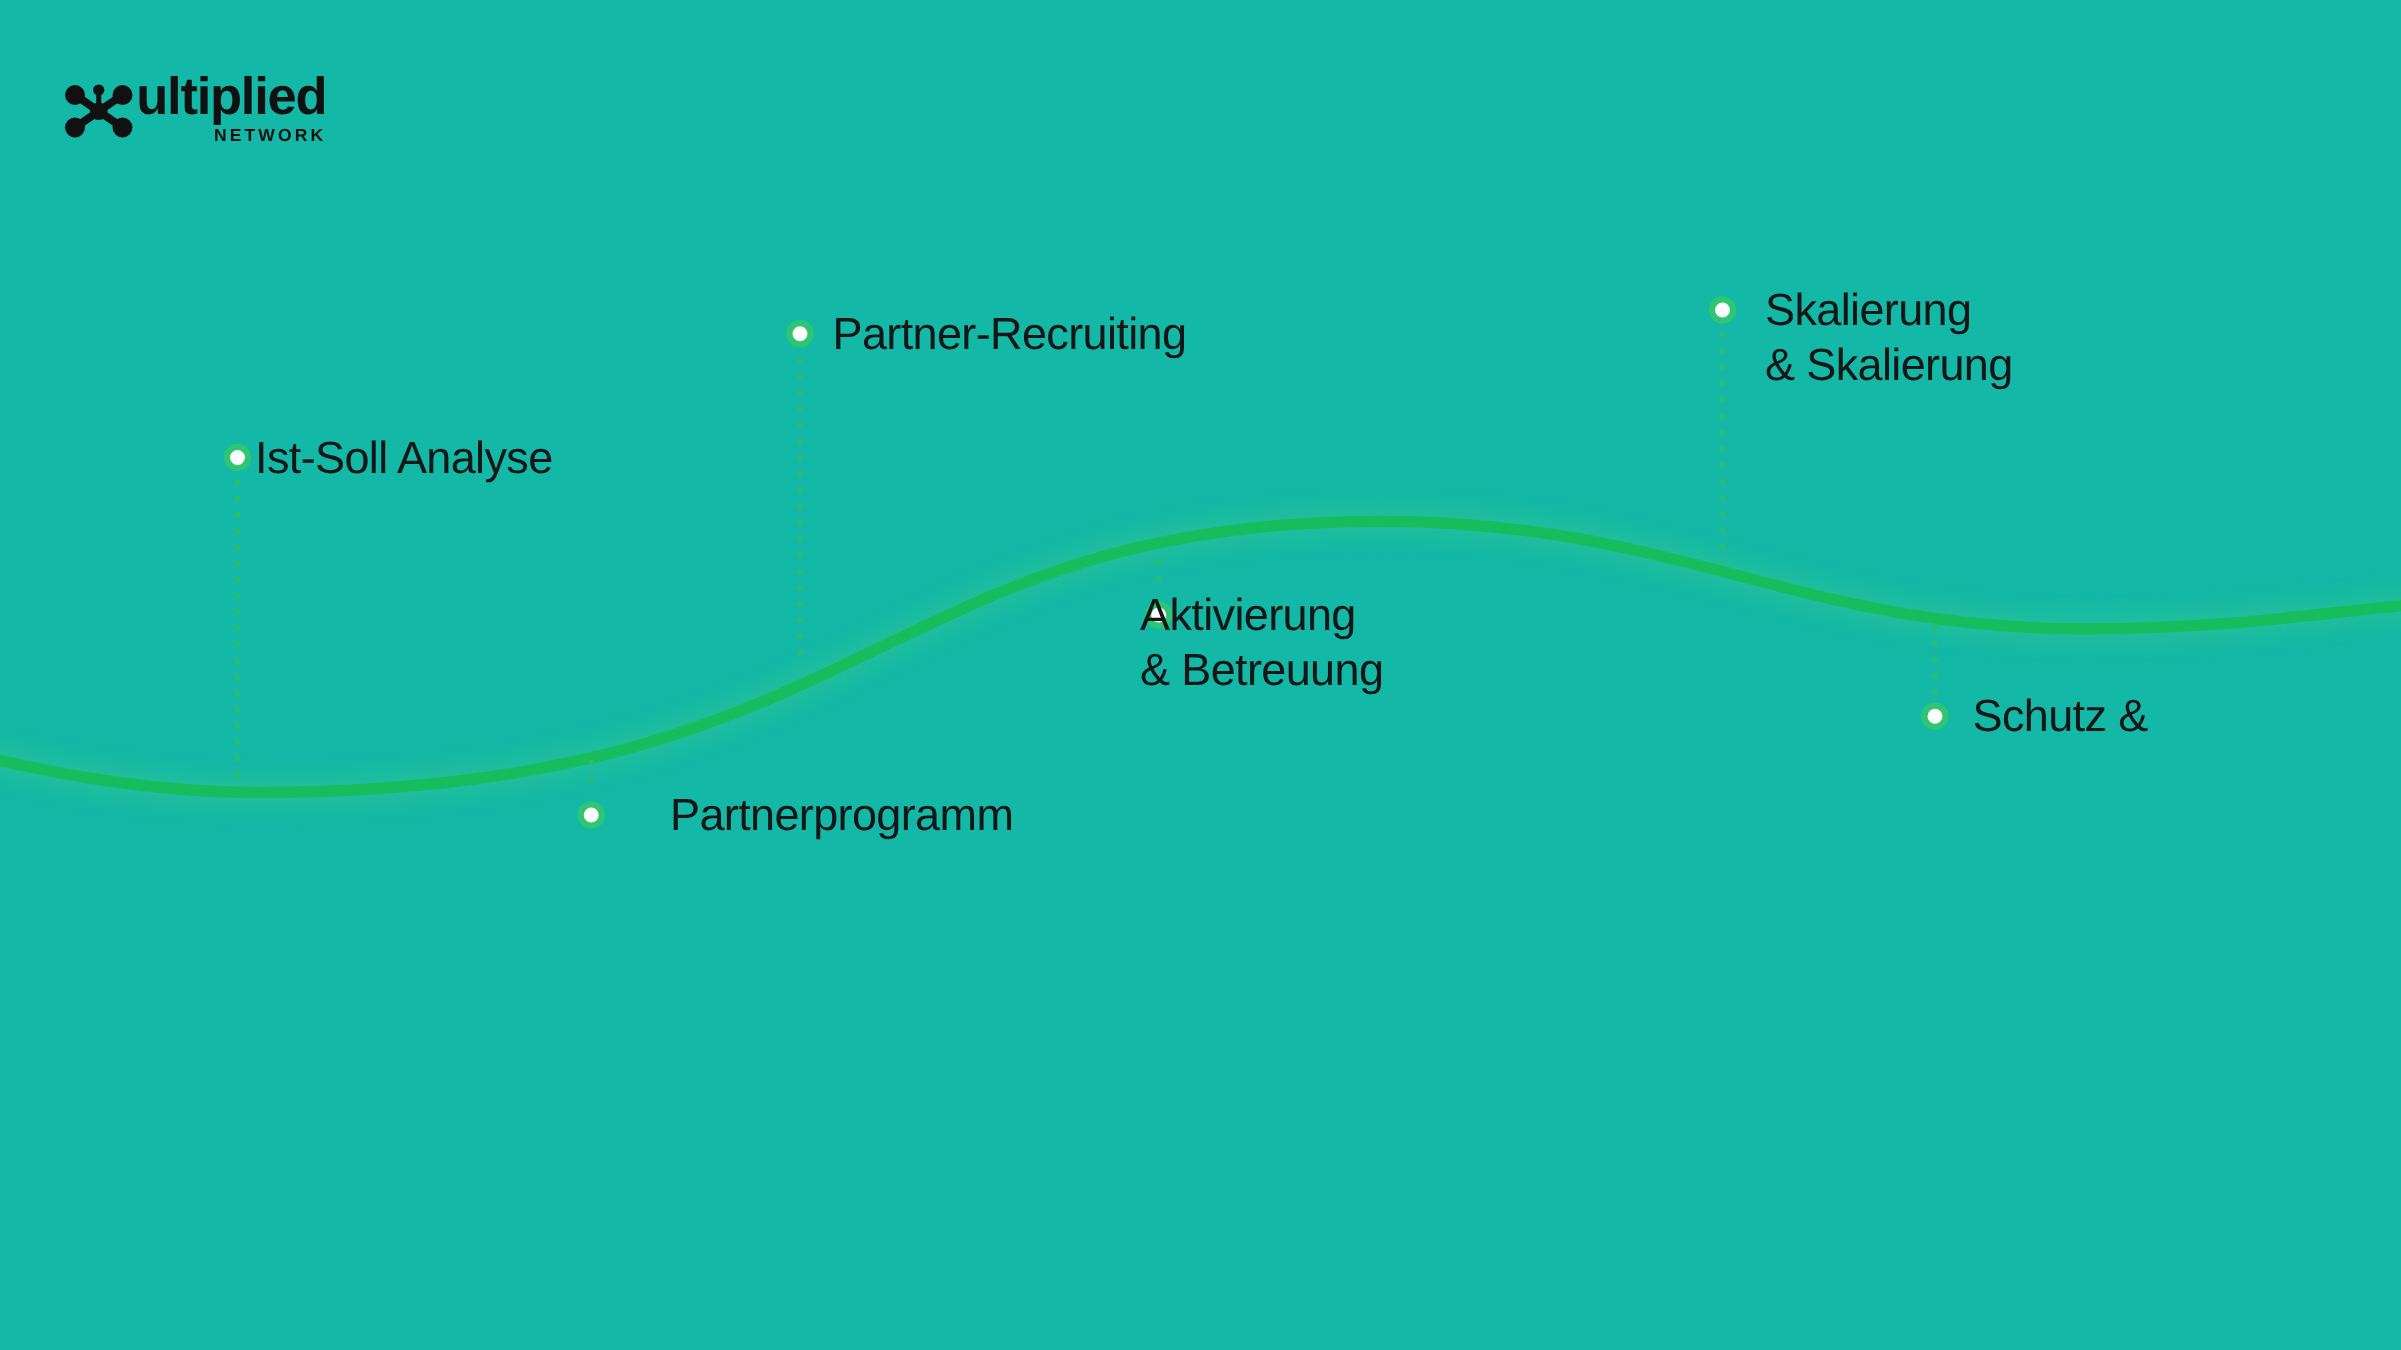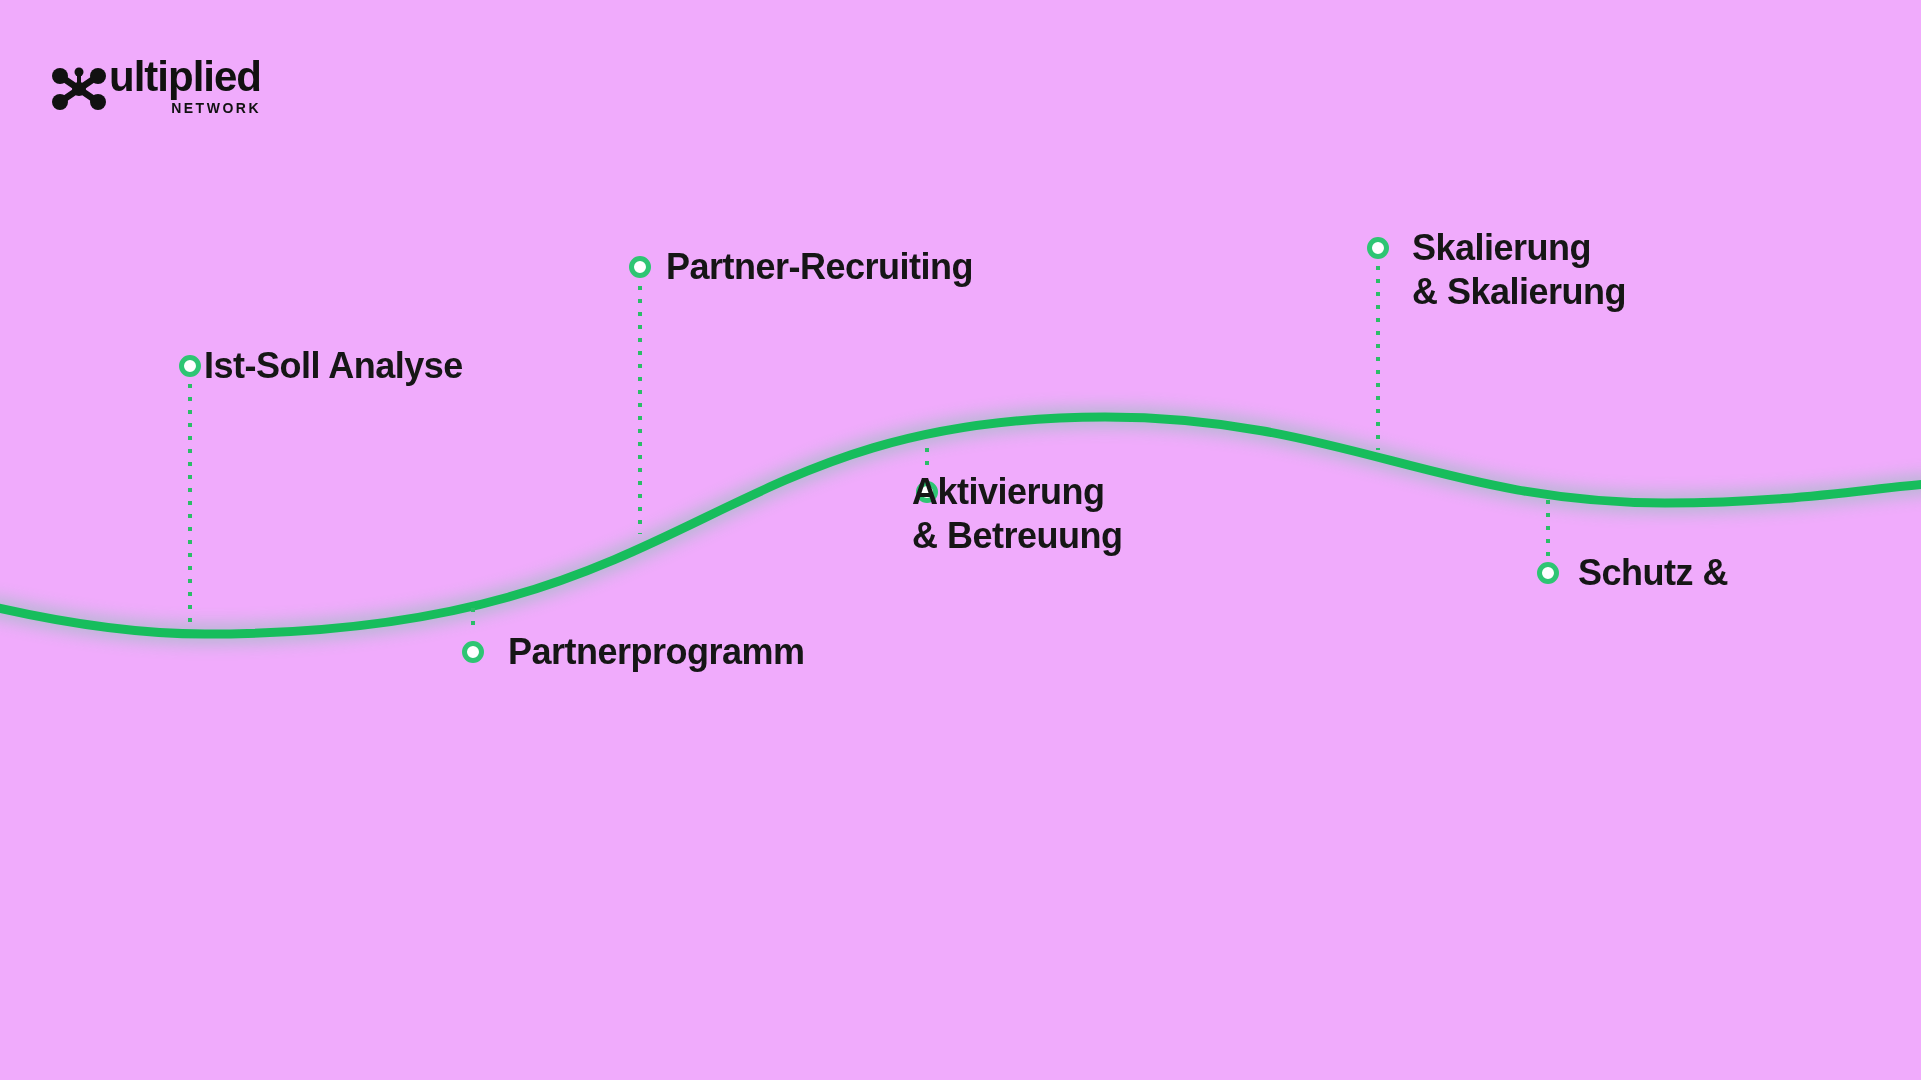--- a/index.html
+++ b/index.html
@@ -6,21 +6,21 @@
     margin: 0;
     padding: 0;
     background: #ffffff;
     font-family: "Liberation Sans", "DejaVu Sans", sans-serif;
   }
   .canvas {
     position: relative;
     width: 1921px;
     height: 1080px;
     overflow: hidden;
-    background: #f0abfc;
+    background: #14b8a6;
   }
 
   
   .logo {
     position: absolute;
     left: 50px;
     top: 52px;
     display: flex;
     align-items: flex-start;
   }
@@ -83,34 +83,34 @@
     width: 4px;
     background-image: repeating-linear-gradient(
       to bottom,
       #2bbd68 0px, #2bbd68 4px,
       transparent 4px, transparent 13px
     );
   }
   .mlabel {
     position: absolute;
     font-size: 36px;
-    font-weight: 700;
+    font-weight: 400;
     line-height: 44px;
     letter-spacing: -0.5px;
     color: #161616;
     white-space: nowrap;
   }
 
   .m1-ring  { left: 179px;  top: 355px; }
   .m1-dots  { left: 188px;  top: 384px; height: 240px; }
   .m1-label { left: 204px;  top: 344px; text-align: right; }
 
   .m2-ring  { left: 462px;  top: 641px; }
   .m2-dots  { left: 471px;  top: 608px; height: 26px; }
-  .m2-label { left: 508px;  top: 630px; }
+  .m2-label { left: 536px;  top: 630px; }
 
   .m3-ring  { left: 629px;  top: 256px; }
   .m3-dots  { left: 638px;  top: 286px; height: 248px; }
   .m3-label { left: 666px;  top: 245px; }
 
   .m4-ring  { left: 916px;  top: 481px; }
   .m4-dots  { left: 925px;  top: 448px; height: 26px; }
   .m4-label { left: 912px;  top: 470px; }
 
   .m5-ring  { left: 1367px; top: 237px; }

